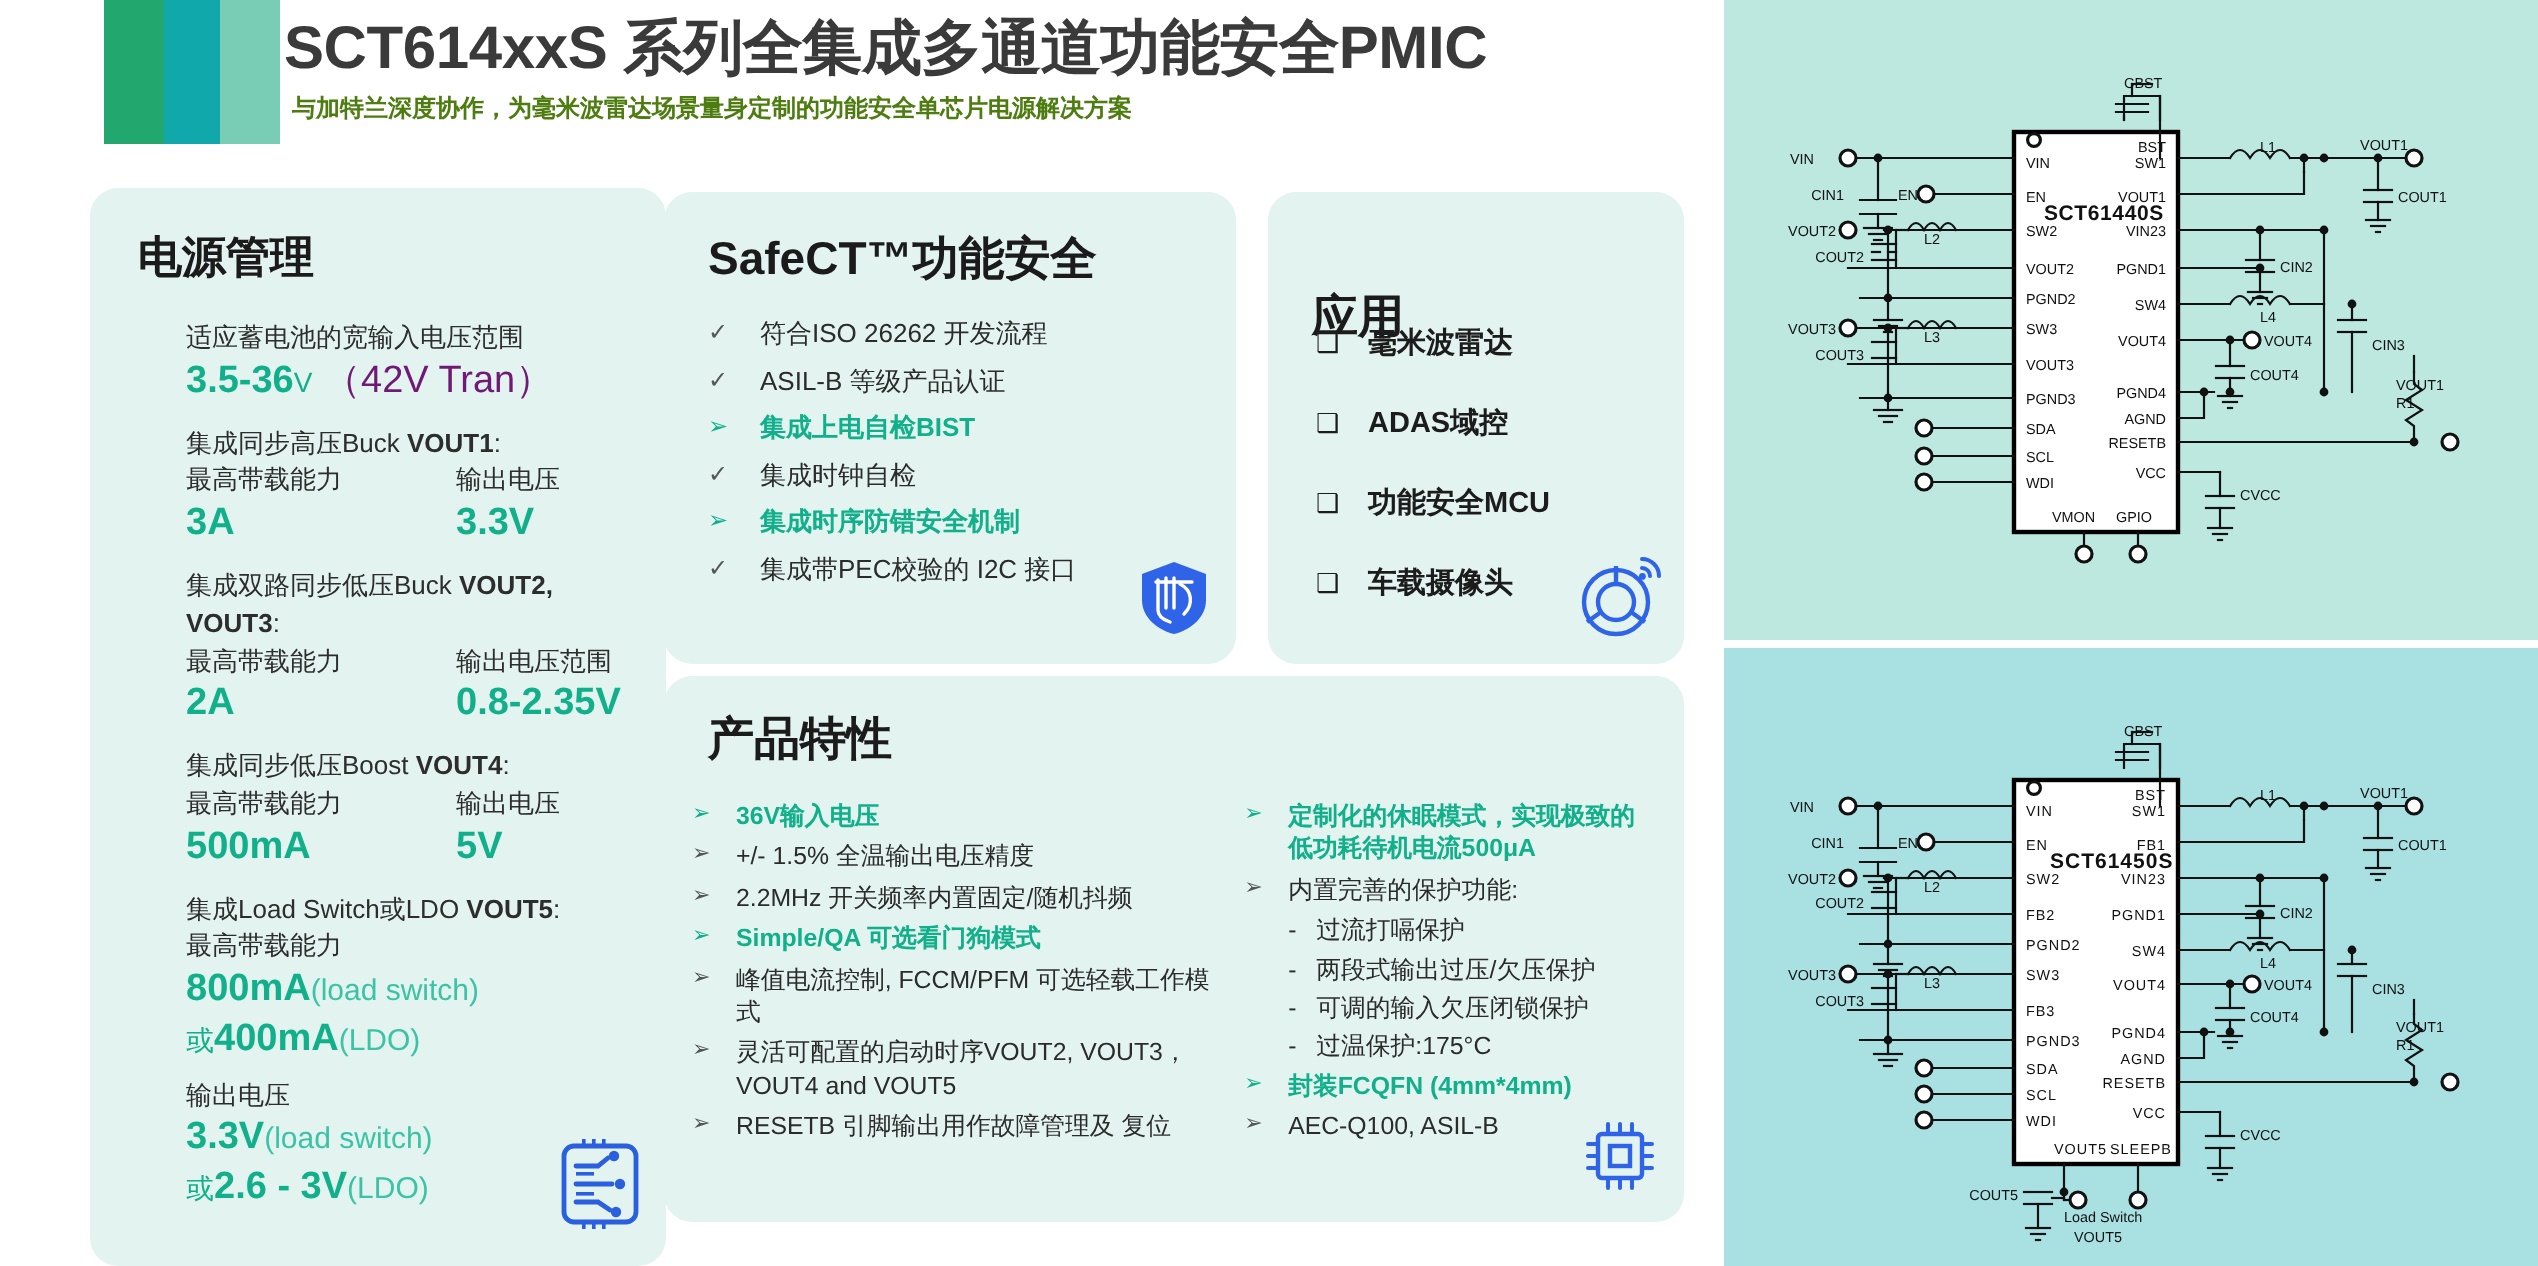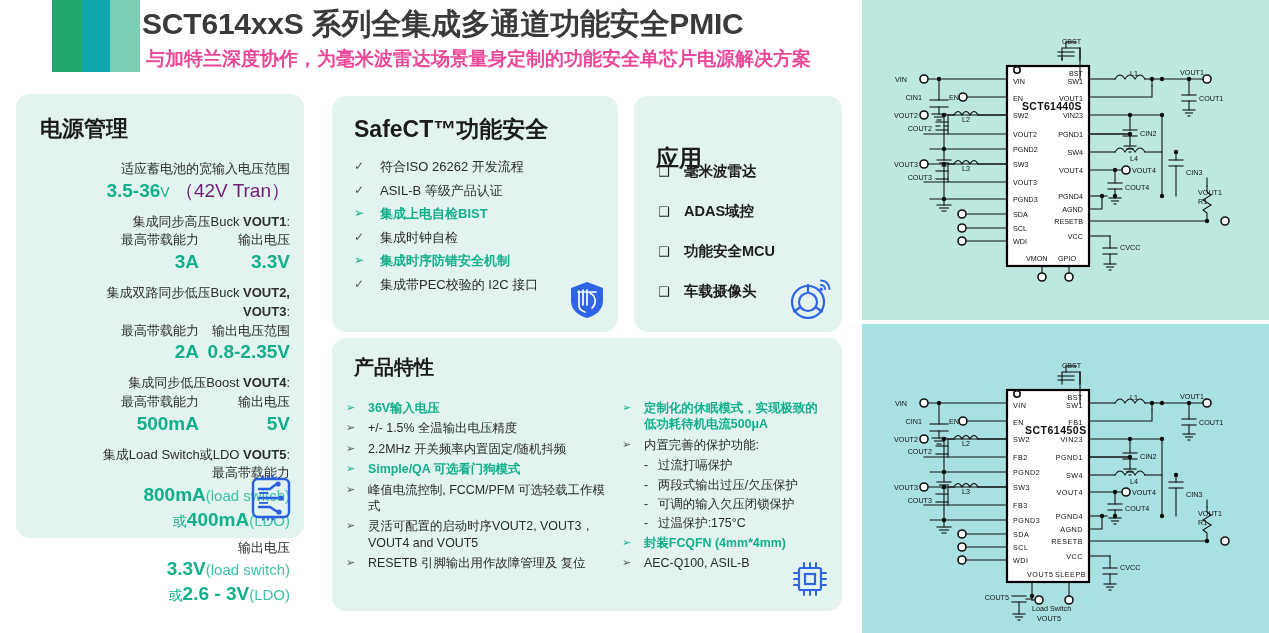--- a/index.html
+++ b/index.html
@@ -18,33 +18,33 @@
   .bar.b1{ width:30px; background:#22a86e; }
   .bar.b2{ width:28px; background:#10a8ab; }
   .bar.b3{ width:30px; background:#79cdb4; }
   .title{
     position:absolute; left:142px; top:4px;
     font-size:30px; font-weight:bold; color:#3a3a3a;
     letter-spacing:-0.2px; white-space:nowrap;
   }
   .subtitle{
     position:absolute; left:146px; top:46px;
-    font-size:19px; font-weight:bold; color:#ec4899;
+    font-size:12px; font-weight:bold; color:#4d7c0f;
     white-space:nowrap;
   }
   
   .panel{
     position:absolute;
     background:#e2f3f0;
     border-radius:14px;
   }
   .panel-title{
     font-size:22px; font-weight:bold; color:#1b1b1b;
   }
-  .p-pm   { left:16px;  top:94px;  width:288px; height:444px;text-align:right; }
+  .p-pm   { left:45px;  top:94px;  width:288px; height:539px; }
   .p-safe { left:332px; top:96px;  width:286px; height:236px; }
   .p-app  { left:634px; top:96px;  width:208px; height:236px; }
   .p-feat { left:332px; top:338px; width:510px; height:273px; }
 
   
   .pm-body{ position:absolute; left:24px; top:66px; right:14px; }
   .pm-grp{ margin-bottom:9px;margin-left:24px; }
   .pm-lead{ font-size:13px; color:#2d2d2d; line-height:1.45; }
   .pm-lead b{ font-weight:bold; }
   .pm-val{ font-size:19px; font-weight:bold; color:#11b08b; line-height:1.3; }
@@ -64,21 +64,21 @@
   .li.hl{ color:#11b08b; font-weight:bold; }
   .li.hl .mk{ color:#11b08b; }
 
   
   .app-title{ position:absolute; left:22px; top:18px; font-size:23px;margin-top:29px; }
   .app-list{ position:absolute; left:24px; top:66px; right:10px; }
   .app-li{ display:flex; align-items:center; margin-bottom:21px; font-size:14.5px; font-weight:bold; color:#1c1c1c; }
   .app-li .sq{ width:26px; flex:0 0 26px; font-size:13px; }
 
   
-  .feat-title{ position:absolute; left:22px; top:16px; font-size:20px; }
+  .feat-title{ position:absolute; left:22px; top:16px; font-size:23px; }
   .feat-cols{ position:absolute; left:14px; top:62px; right:8px; display:flex; }
   .feat-col{ width:284px; padding-right:6px; }
   .feat-col.right{ width:218px; }
   .fli{ display:flex; align-items:flex-start; margin-bottom:4px; font-size:12.4px; line-height:1.32; }
   .fli .mk{ width:22px; flex:0 0 22px; color:#555; font-size:11px; }
   .fli.hl{ color:#11b08b; font-weight:bold; }
   .fli.hl .mk{ color:#11b08b; }
   .fli .tx{ flex:1; }
   .sub{ display:flex; margin-bottom:3px; font-size:12.4px; line-height:1.32; padding-left:22px; }
   .sub .dash{ width:14px; flex:0 0 14px; }

